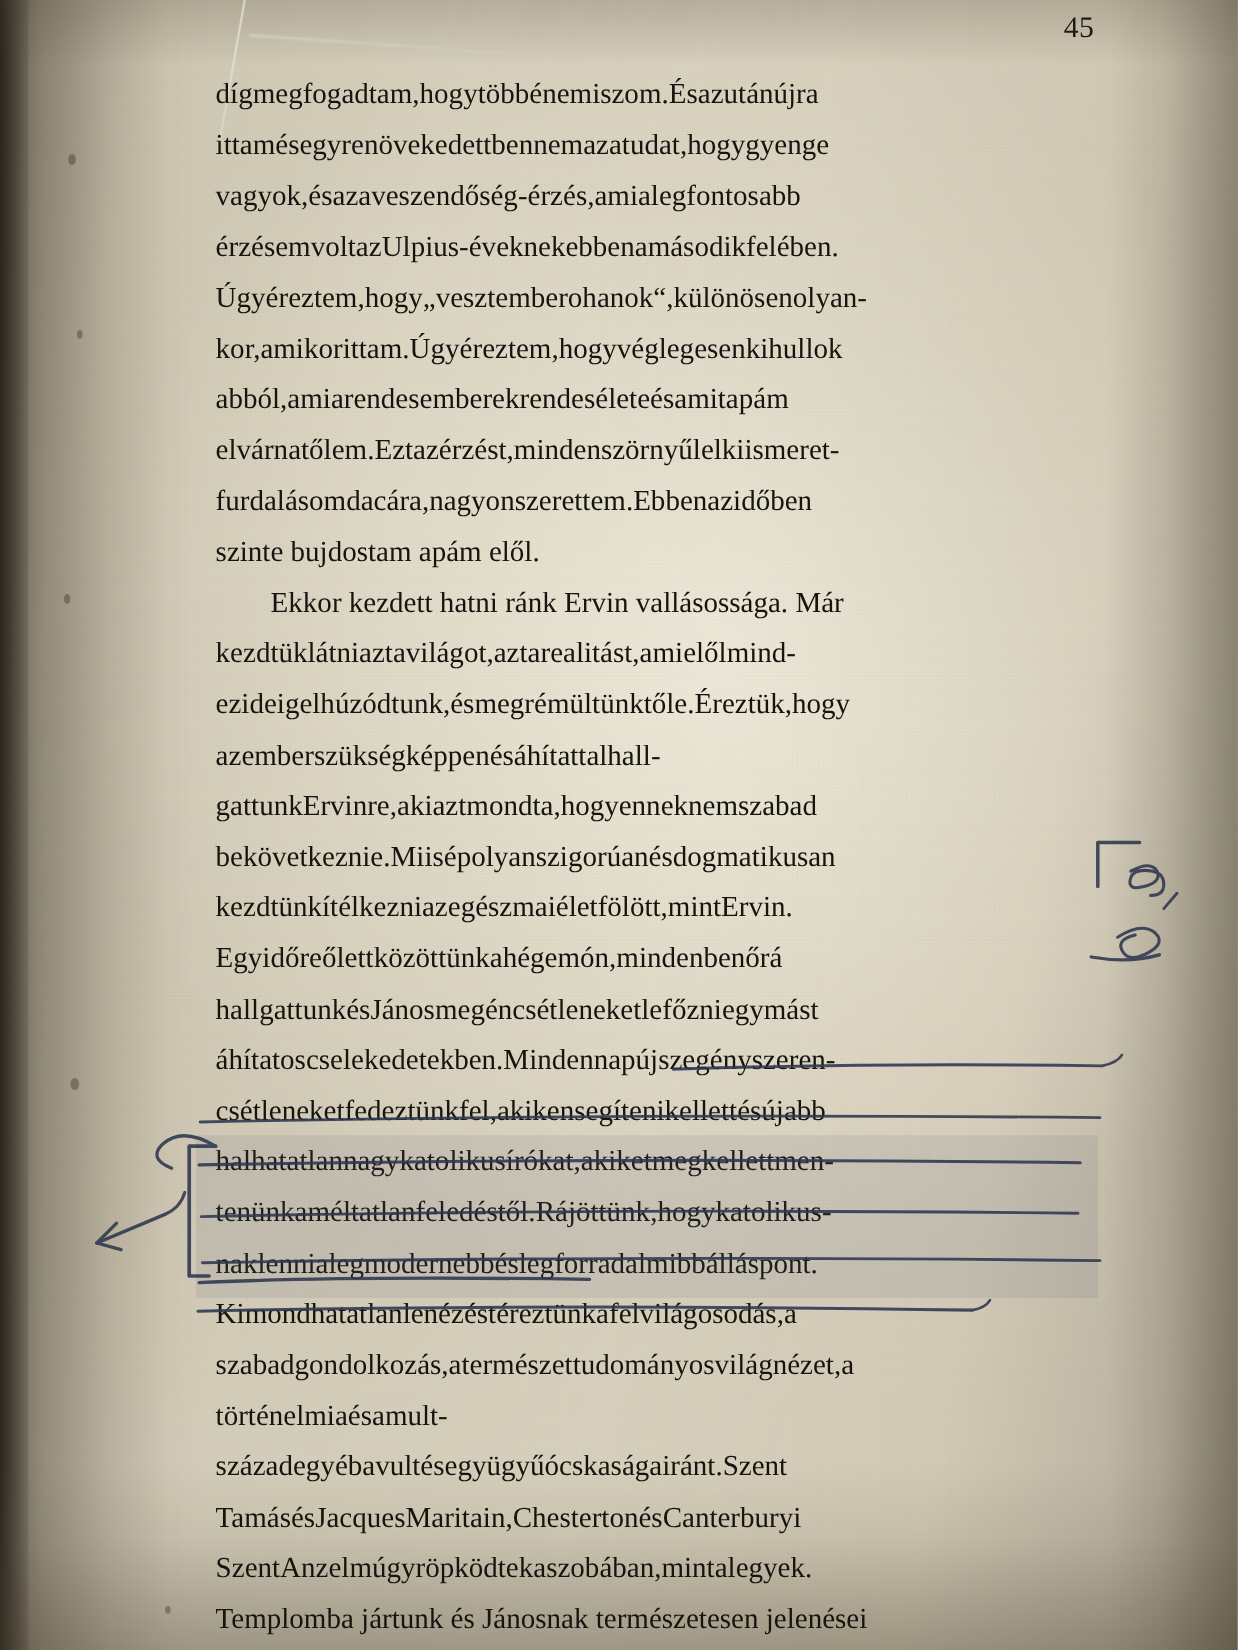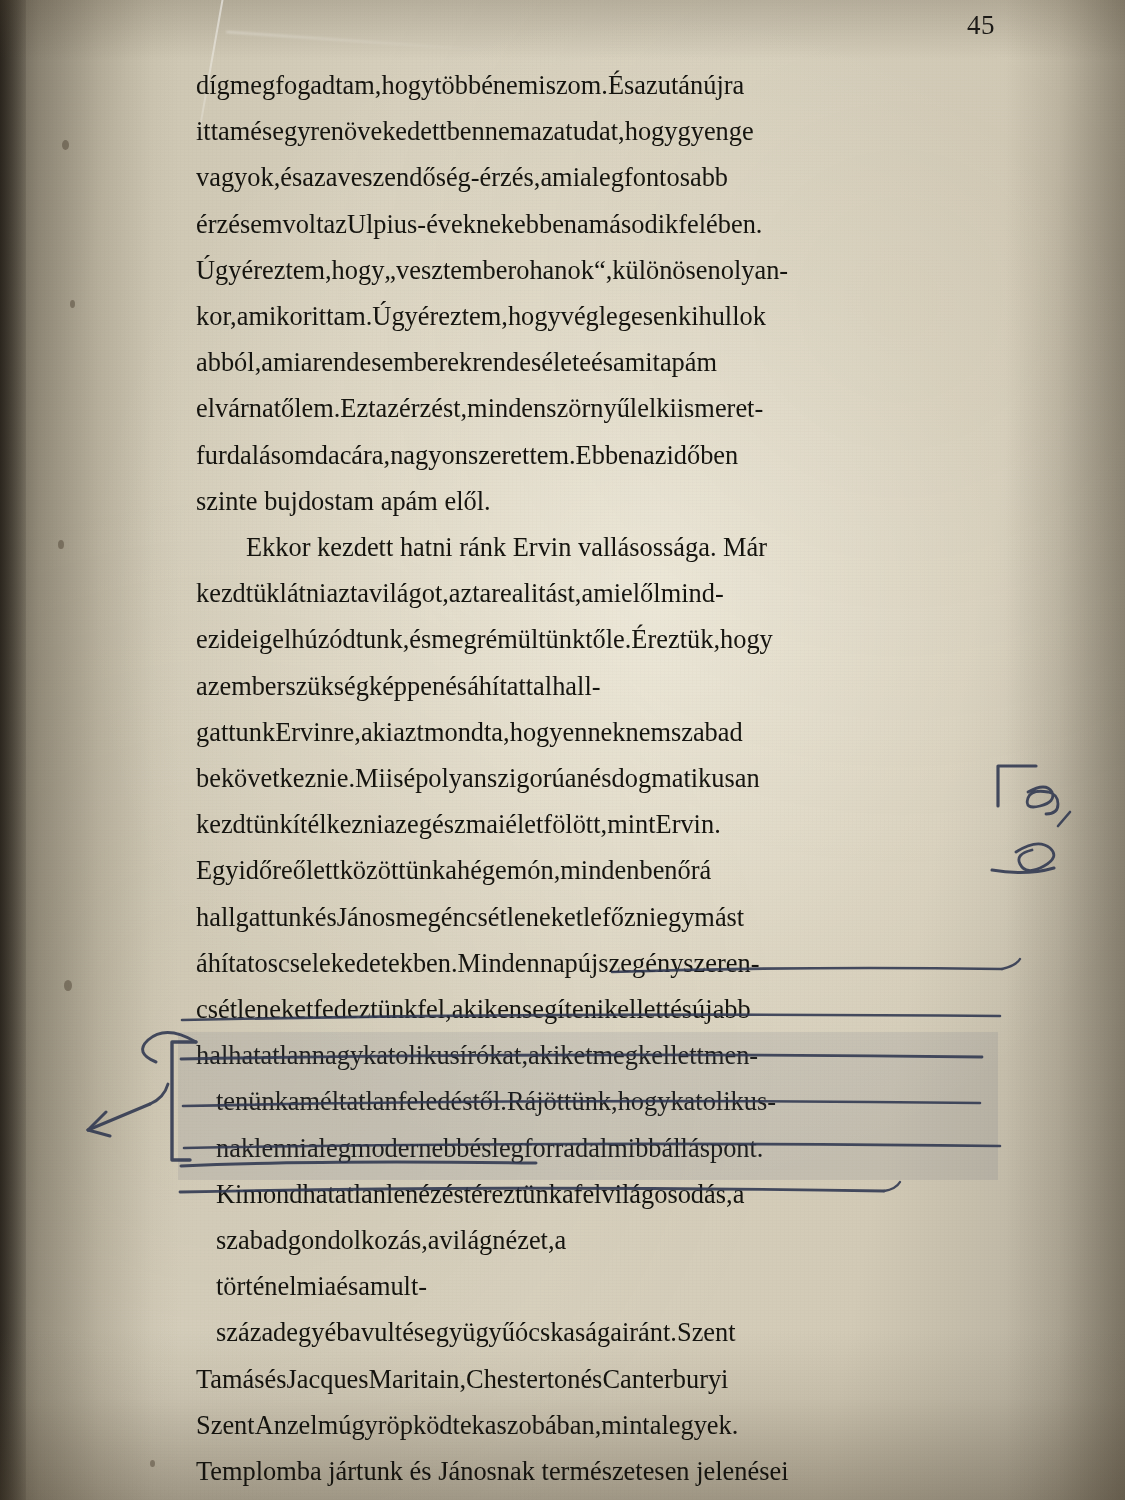--- a/index.html
+++ b/index.html
@@ -110,21 +110,21 @@
     -webkit-font-smoothing: antialiased;
   }
   .body-text p { margin: 0; }
   .body-text p.indent { text-indent: 50px; }
   .line { display: block; white-space: nowrap; }
   
   .j { display: flex; justify-content: flex-start; }
   .j > span { white-space: pre; }
 
   
-  .struck { position: relative; margin-left: 20px; }
+  .struck { position: relative; }
 
   
   .ink {
     position: absolute;
     inset: 0;
     pointer-events: none;
   }
 
   
   .band {
@@ -388,20 +388,21 @@
           <span>Kimondhatatlan</span>
           <span>lenézést</span>
           <span>éreztünk</span>
           <span>a</span>
           <span>felvilágosodás,</span>
           <span>a</span>
         </span>
       <span class="line j struck">
           <span>szabadgondolkozás,</span>
           <span>a</span>
+          <span>természettudományos</span>
           <span>világnézet,</span>
           <span>a</span>
         </span>
       <span class="line j struck">
           <span>történelmi</span>
           <span>a</span>
           <span>és</span>
           <span>a</span>
           <span>mult-</span>
         </span>

